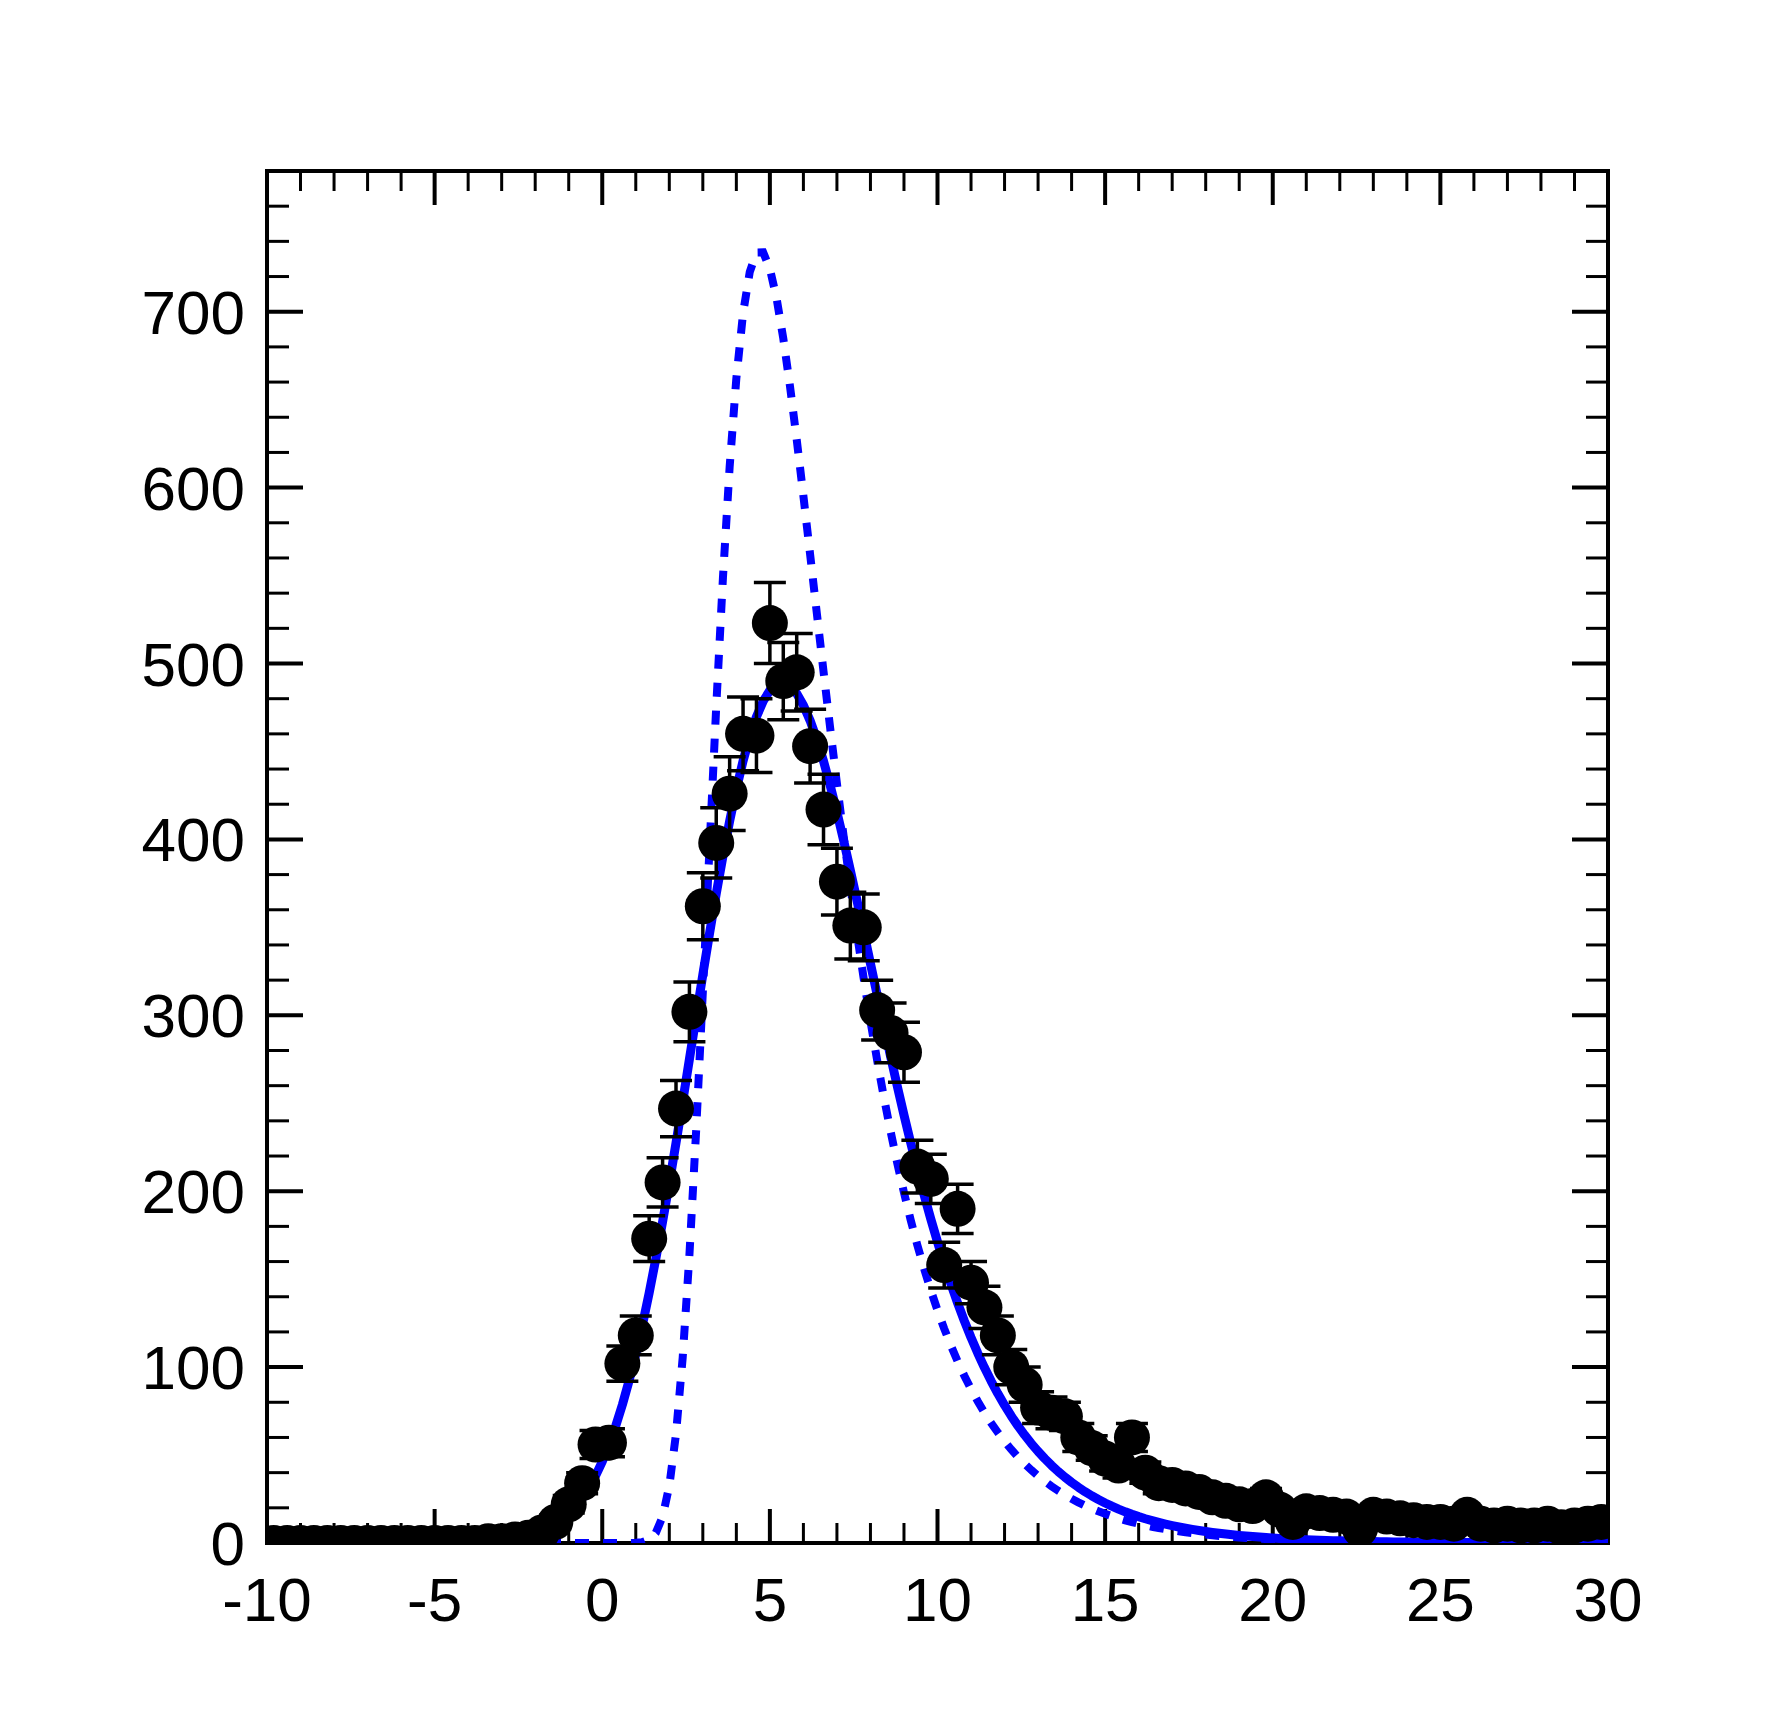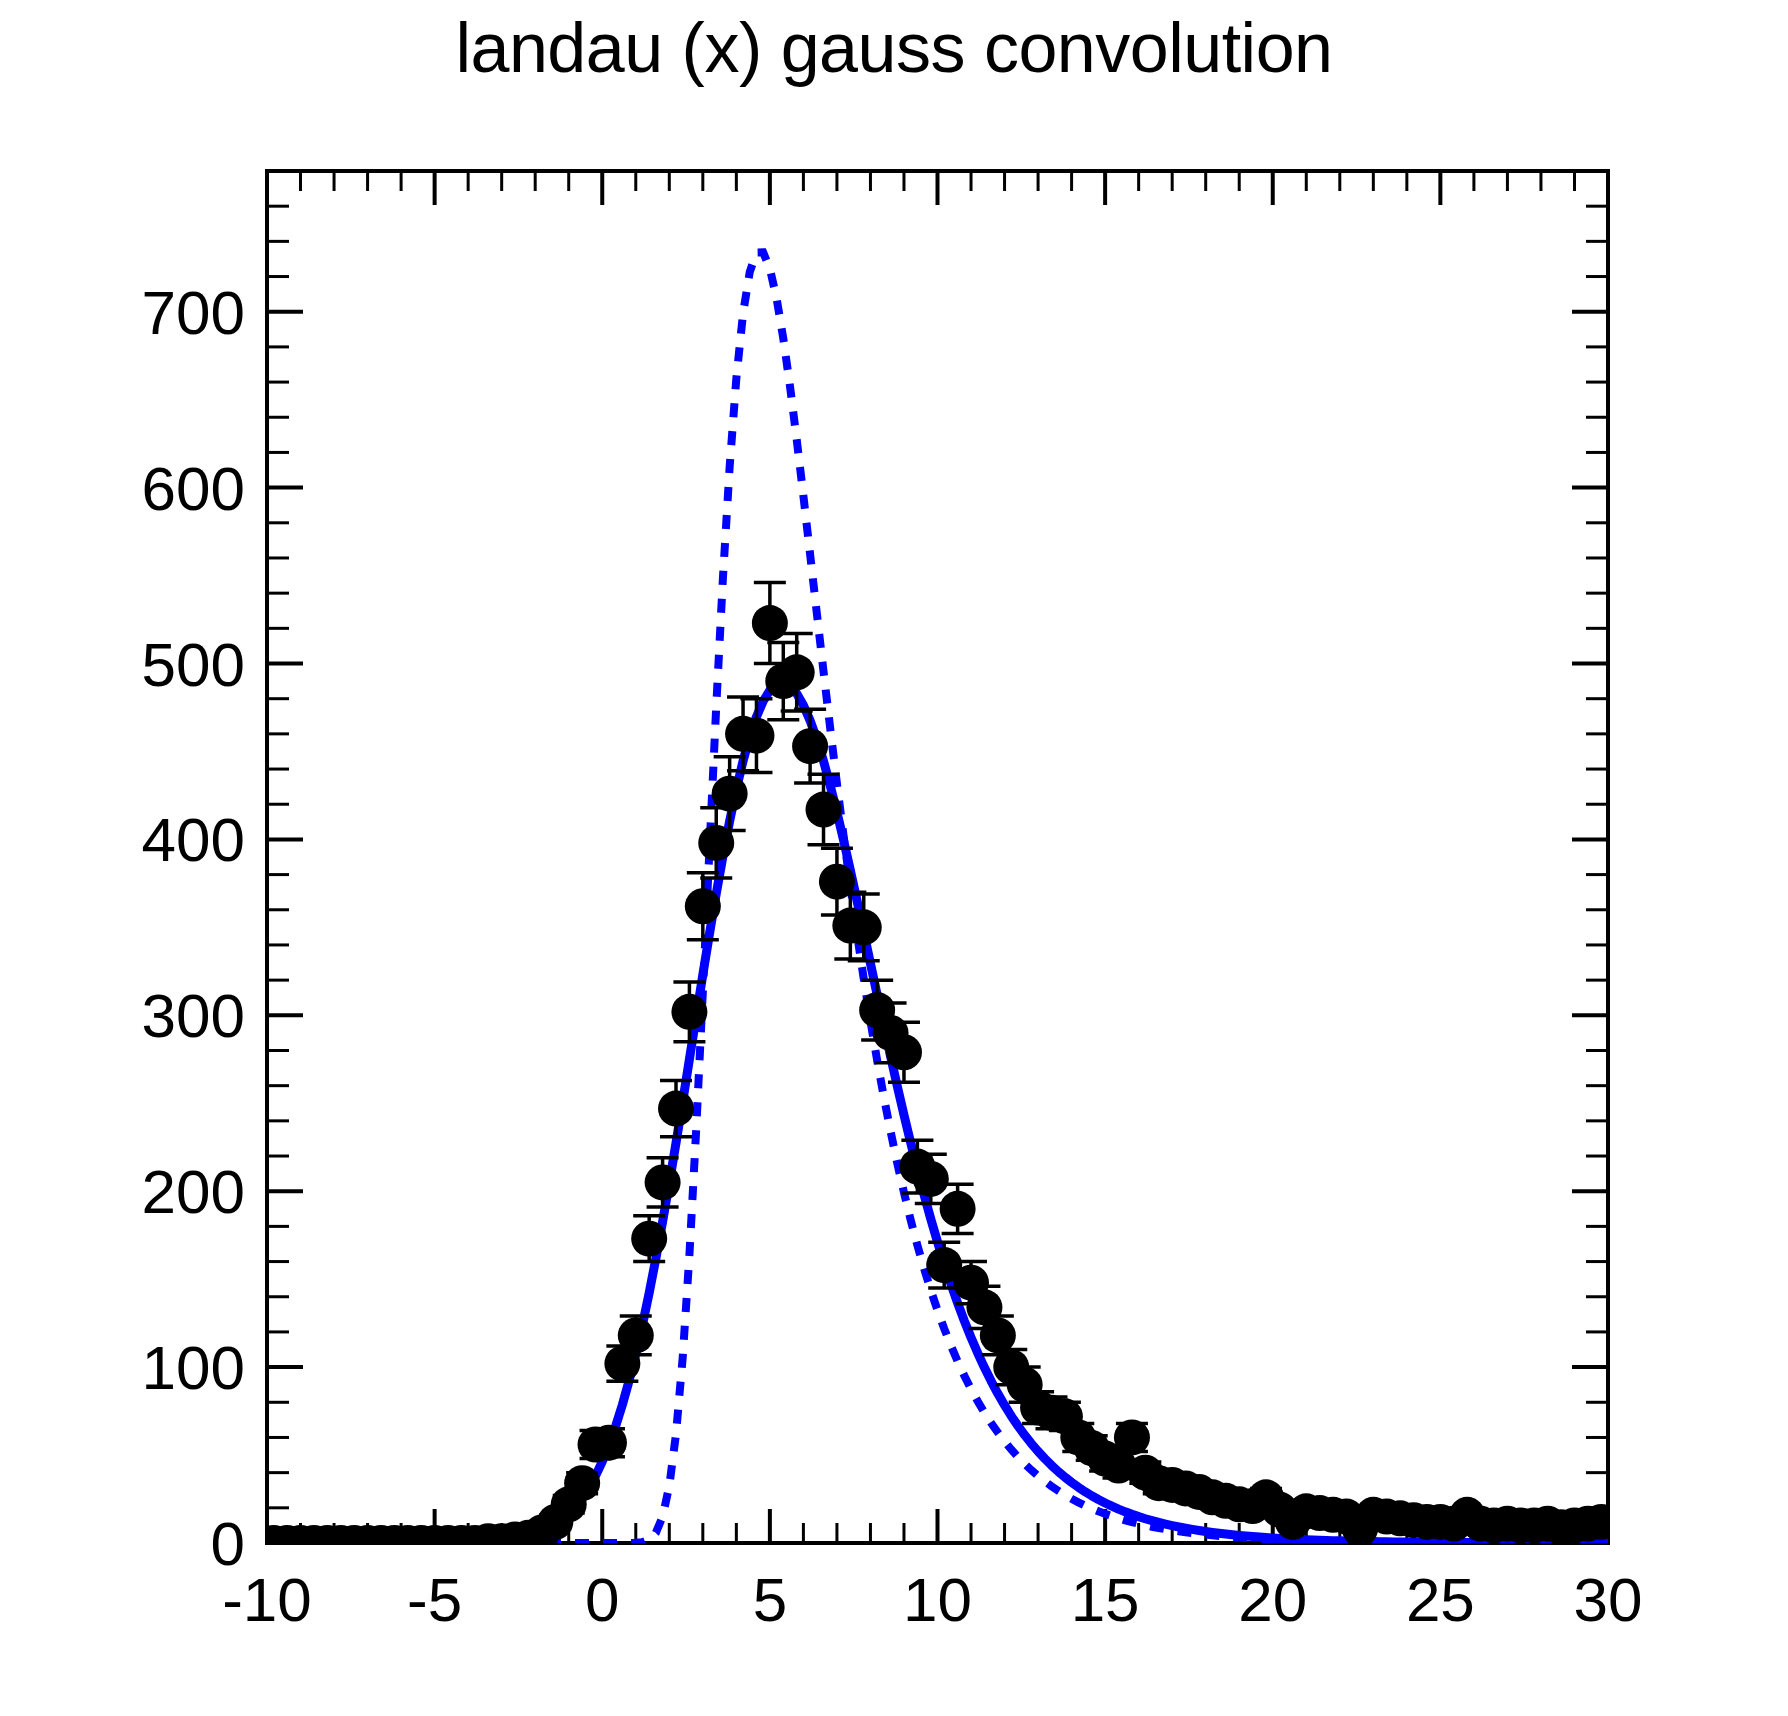--- a/index.html
+++ b/index.html
@@ -42,21 +42,20 @@
     font-family: "Liberation Sans", sans-serif;
     fill: #000000;
   }
   .ticklabel { font-size: 62px; }
   .axistitle { font-size: 62px; }
 </style>
 </head>
 <body>
 
 <div id="root">
-  <div id="plot-title">landau (x) gauss convolution</div>
   <div id="canvas-wrap">
     <svg class="figure" viewBox="0 0 1788 1716">
         <defs>
           <clipPath id="frameclip">
             <rect x="267" y="171" width="1341" height="1372"></rect>
           </clipPath>
         </defs>
       <g id="gridlines"></g>
       <g id="frame-group">
           <rect x="267" y="171" width="1341" height="1372" fill="none" stroke="#000000" stroke-width="4"></rect>

